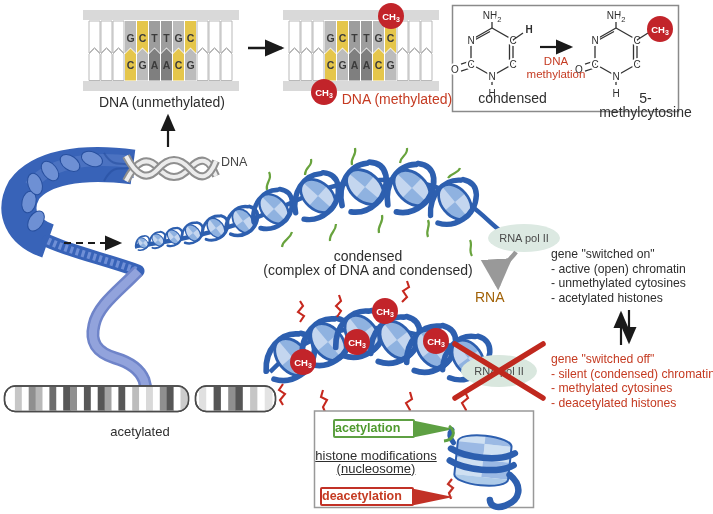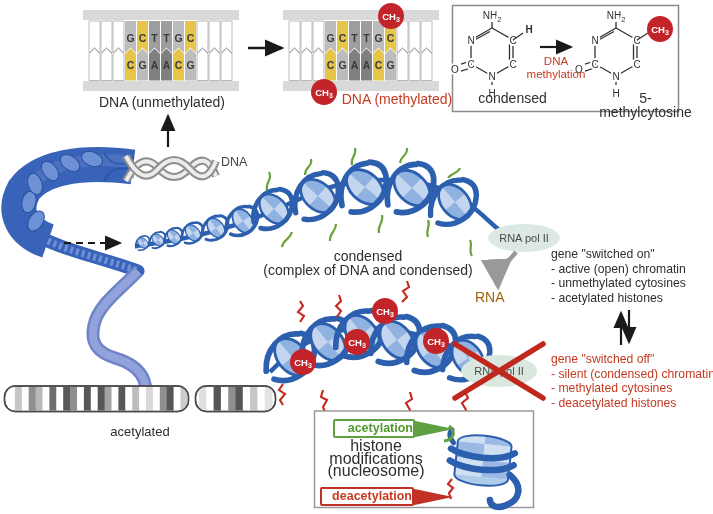--- a/index.html
+++ b/index.html
@@ -6,21 +6,21 @@
   .stage{position:relative;width:713px;height:514px;background:#fff;overflow:hidden;
          font-family:"Liberation Sans",sans-serif;}
   .stage svg{position:absolute;left:0;top:0;}
   .lbl{position:absolute;color:#2e2e2e;font-size:14px;line-height:13.5px;}
   .center{text-align:center;}
   .red{color:#c53b22;}
   .green{color:#4f9a2e;}
   .gray{color:#a16207;}
   .genes{font-size:12.2px;line-height:14.6px;white-space:nowrap;}
   .tagbox{position:absolute;background:#fff;border:2px solid;border-radius:2px;
-          font-size:12.5px;font-weight:bold;text-align:right;line-height:15px;}
+          font-size:12.5px;font-weight:bold;text-align:left;line-height:15px;}
   .atom{font-size:10px;fill:#2e2e2e;paint-order:stroke;stroke:#ffffff;stroke-width:4px;
         text-anchor:middle;font-family:"Liberation Sans",sans-serif;}
   .bondline{stroke:#333;stroke-width:1.3;fill:none;}
   .baseletter{font-size:10.5px;font-weight:bold;fill:#3b3b3b;text-anchor:middle;
         font-family:"Liberation Sans",sans-serif;}
   .polii{font-size:11px;fill:#4a4a4a;text-anchor:middle;font-family:"Liberation Sans",sans-serif;}
   .badgetxt{font-size:9.5px;font-weight:bold;fill:#fff;text-anchor:middle;
         font-family:"Liberation Sans",sans-serif;}
 </style>
 </head>
@@ -380,18 +380,18 @@
   <div>gene "switched off"</div>
   <div>- silent (condensed) chromatin</div>
   <div>- methylated cytosines</div>
   <div>- deacetylated histones</div>
 </div>
 
 <div class="lbl center" style="left:78px;top:425px;width:124px;font-size:13px;">acetylated</div>
 
 <div class="tagbox green" style="left:333px;top:419px;width:78px;border-color:#5ea043;">acetylation</div>
 <div class="tagbox red" style="left:320px;top:487px;width:90px;border-color:#c23126;">deacetylation</div>
-<div class="lbl center" style="left:312px;top:440px;width:128px;font-size:16px;line-height:12.5px;">
+<div class="lbl center" style="left:312px;top:450px;width:128px;font-size:13px;line-height:12.5px;text-decoration:underline;">
   <div>histone modifications</div>
   <div>(nucleosome)</div>
 </div>
 
 </div>
 
 </body></html>

